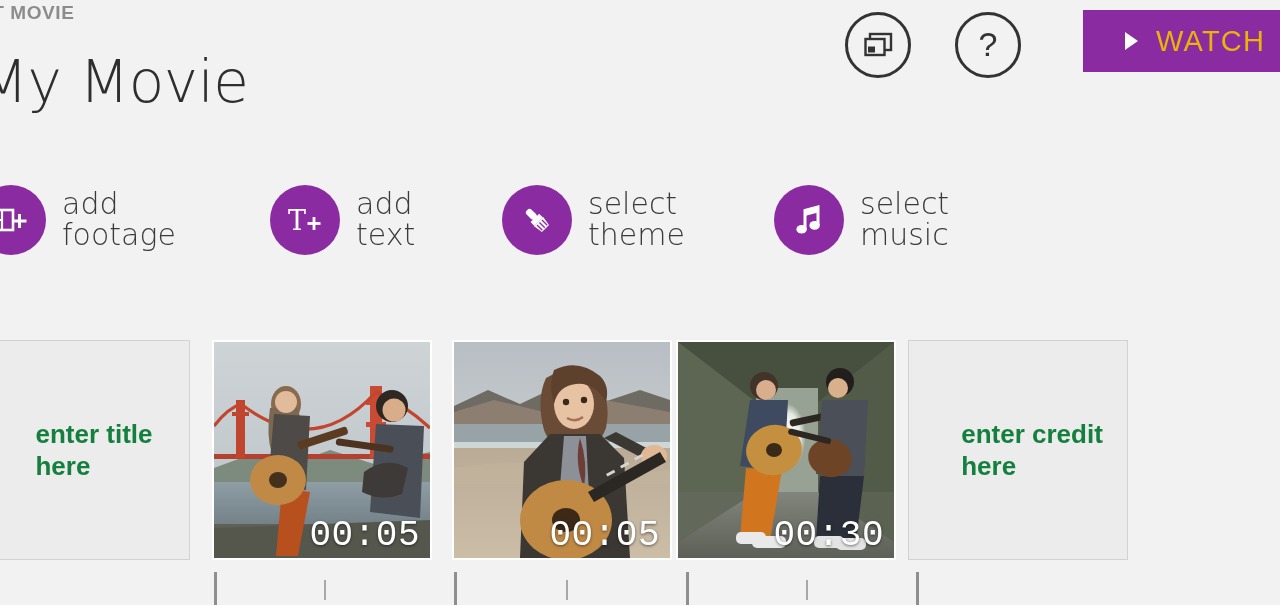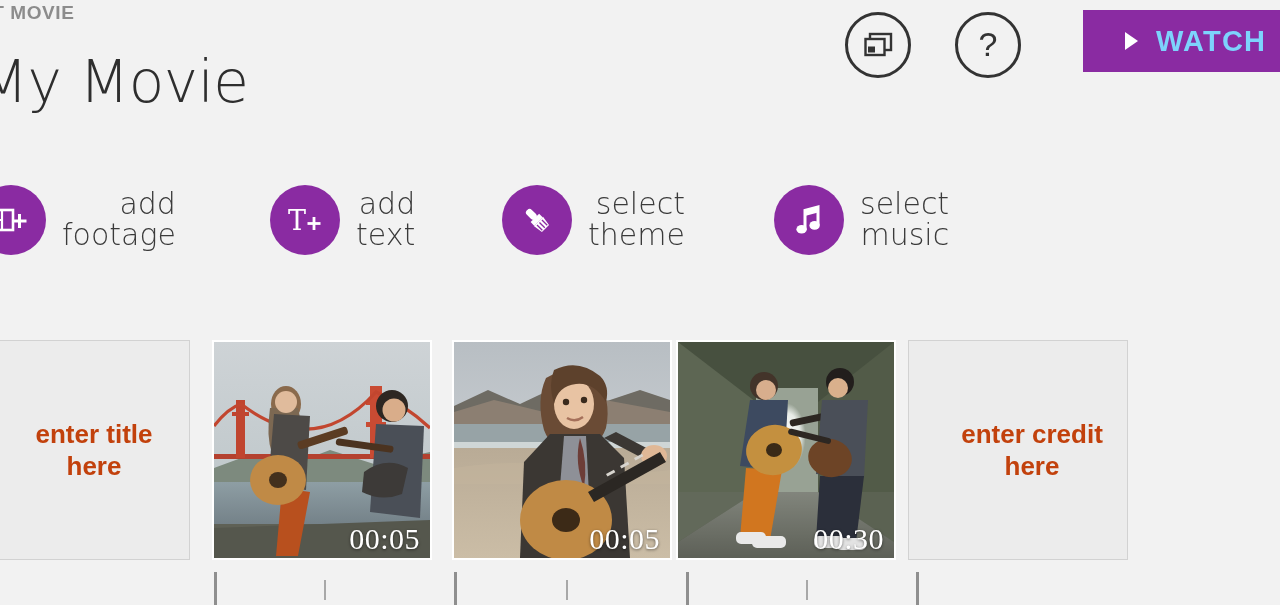--- a/index.html
+++ b/index.html
@@ -80,23 +80,23 @@
     overflow: hidden;
   }
   .watch-tri {
     width: 0; height: 0;
     border-left: 13px solid #ffffff;
     border-top: 9px solid transparent;
     border-bottom: 9px solid transparent;
     flex: 0 0 auto;
   }
   .watch-label {
-    color: #7dd3fc;
+    color: #eab308;
     font-size: 29px;
-    font-weight: bold;
+    font-weight: normal;
     letter-spacing: 1.2px;
     white-space: nowrap;
   }
 
   
   .actions {
     position: absolute;
     left: 0; top: 185px;
     width: 1280px; height: 100px;
   }
@@ -118,21 +118,20 @@
     flex: 0 0 auto;
     position: relative;
   }
   .action-label {
     font-size: 30px;
     font-weight: 300;
     line-height: 1.02;
     color: #3a3a3a;
     white-space: pre-line;
     font-family: "DejaVu Sans", sans-serif;
-    text-align: right;
   }
   .icon-glyph { display: block; }
 
   
   .timeline {
     position: absolute;
     left: 0; top: 340px;
     width: 1280px; height: 230px;
   }
   .clip {
@@ -145,45 +144,44 @@
   .clip.placeholder {
     background: #ececec;
     border: 1px solid #d2d2d2;
     display: flex;
     align-items: center;
     justify-content: center;
   }
   .placeholder-text {
     font-size: 26px;
     font-weight: bold;
-    color: #c2410c;
-    text-align: center;
+    color: #15803d;
     line-height: 1.25;
     white-space: pre-line;
     margin-left: 28px;
   }
   .clip.video {
     border: 2px solid #ffffff;
     background: #888;
     position: absolute;
   }
   .thumb-art {
     position: absolute;
     inset: 0;
     overflow: hidden;
   }
   .duration {
     position: absolute;
     right: 10px; bottom: 2px;
     color: #ffffff;
-    font-size: 30px;
+    font-size: 36px;
     font-weight: 300;
     letter-spacing: 0.5px;
     text-shadow: 0 1px 3px rgba(0,0,0,.55);
-    font-family: Liberation Serif, serif;
+    font-family: Liberation Mono, monospace;
   }
 
   
   .ruler {
     position: absolute;
     left: 0; top: 568px;
     width: 1280px; height: 37px;
   }
   .tick {
     position: absolute;

